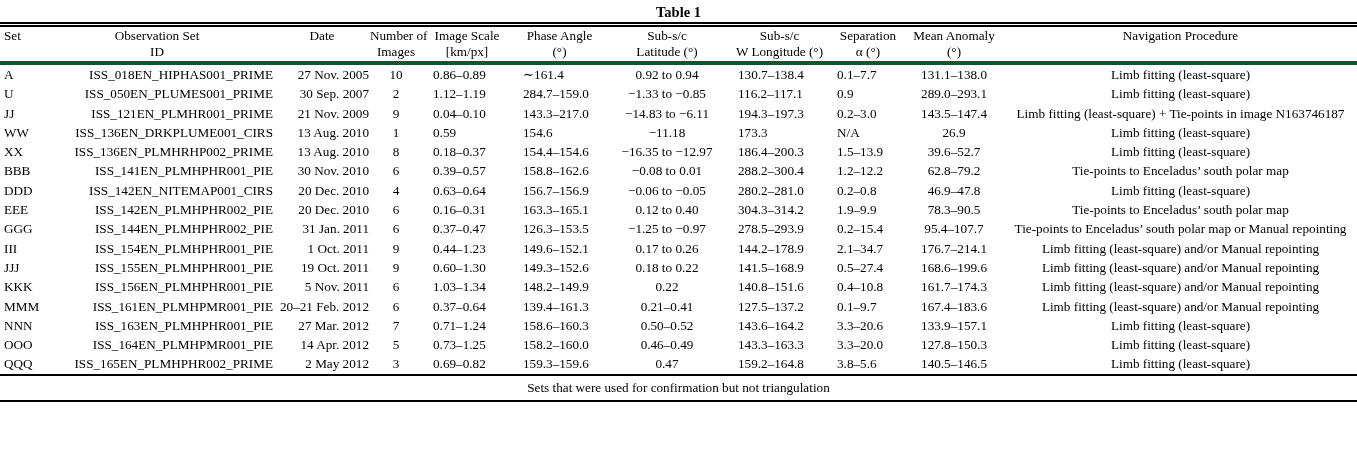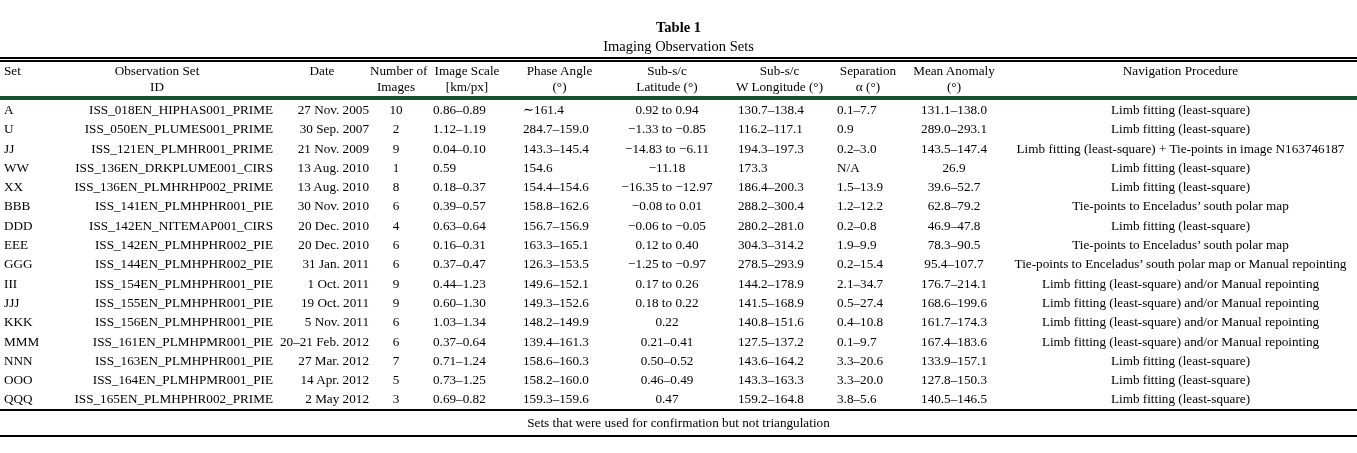--- a/index.html
+++ b/index.html
@@ -1,20 +1,20 @@
 <!DOCTYPE html>
 <html><head>
 <meta charset="utf-8">
 <style>
   html, body { margin: 0; padding: 0; background: #ffffff; }
   .page {
     width: 1357px; height: 453px; overflow: hidden; position: relative;
     background: #ffffff; color: #000000;
     font-family: "Liberation Serif", "DejaVu Serif", serif;
-    box-sizing: border-box; padding-top: 18px;
+    box-sizing: border-box; padding-top: 3px;
   }
   .caption { text-align: center; }
   .cap-label { font-weight: bold; font-size: 14.5px; line-height: 18px; }
   .cap-title { font-size: 14.5px; line-height: 20px; }
 
   table.obs {
     width: 1357px; table-layout: fixed; border-collapse: collapse;
     font-size: 13.2px; margin-top: 1px;
   }
   thead { border-top: 5px double #000; border-bottom: 4px solid #14532d; }
@@ -38,21 +38,20 @@
   td.c8 { text-align: left; padding-left: 5px; margin-left: 35px; }
   td.c9 { text-align: center; }
   td.c10 { text-align: center; }
 </style>
 </head>
 <body>
 
 <div class="page">
   <div class="caption">
     <div class="cap-label">Table 1</div>
-    <div class="cap-title">Imaging Observation Sets</div>
   </div>
 
   <table class="obs">
     <colgroup>
       <col style="width:40px">
         <col style="width:234px">
         <col style="width:96px">
       <col style="width:52px">
         <col style="width:90px">
         <col style="width:95px">
@@ -136,21 +135,21 @@
           <td class="c8">0.9</td>
           <td class="c9">289.0–293.1</td>
           <td class="c10">Limb fitting (least-square)</td>
         </tr>
         <tr>
           <td class="c0">JJ</td>
           <td class="c1">ISS_121EN_PLMHR001_PRIME</td>
           <td class="c2">21 Nov. 2009</td>
           <td class="c3">9</td>
           <td class="c4">0.04–0.10</td>
-          <td class="c5">143.3–145.4</td>
+          <td class="c5">143.3–217.0</td>
           <td class="c6">−14.83 to −6.11</td>
           <td class="c7">194.3–197.3</td>
           <td class="c8">0.2–3.0</td>
           <td class="c9">143.5–147.4</td>
           <td class="c10">Limb fitting (least-square) + Tie-points in image N163746187</td>
         </tr>
         <tr>
           <td class="c0">WW</td>
           <td class="c1">ISS_136EN_DRKPLUME001_CIRS</td>
           <td class="c2">13 Aug. 2010</td>

